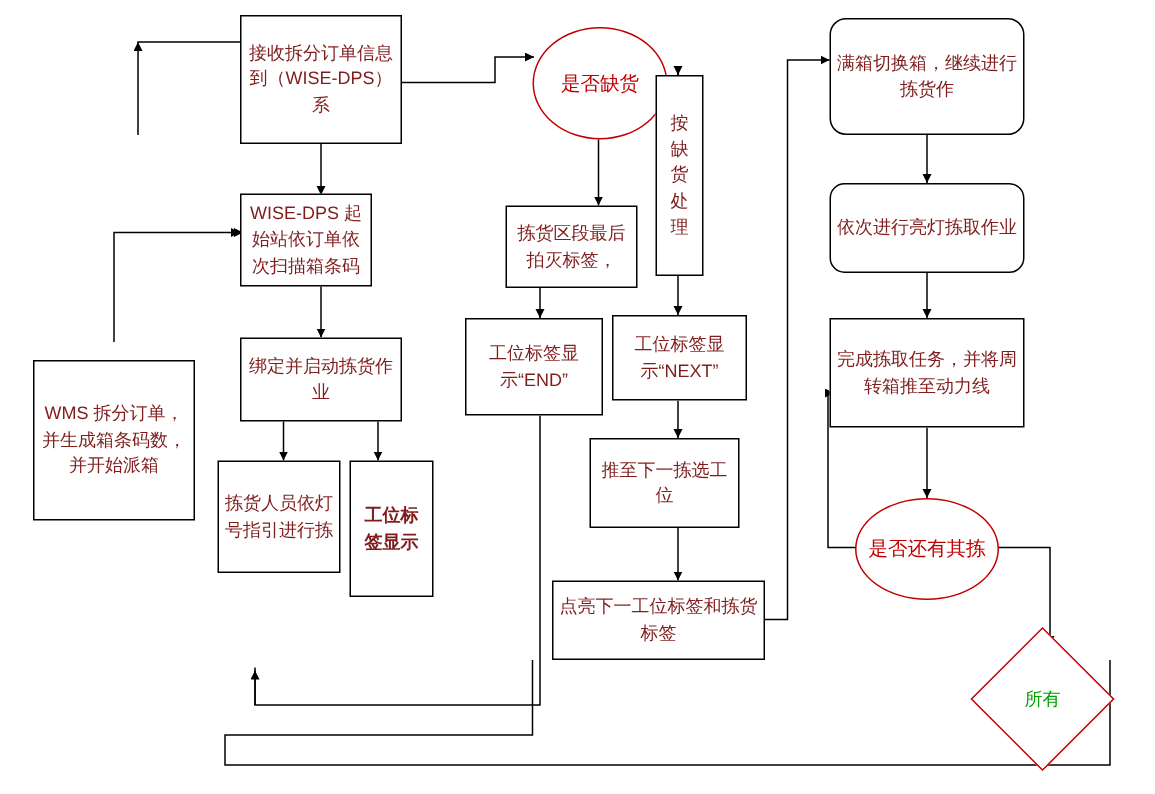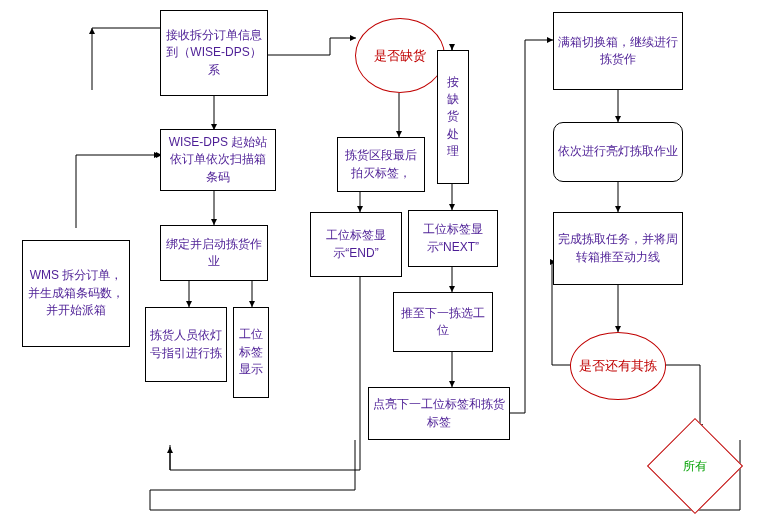--- a/index.html
+++ b/index.html
@@ -12,21 +12,21 @@
     width: 770px;
     height: 529px;
     background: #ffffff;
     font-family: "Liberation Sans", sans-serif;
     overflow: hidden;
   }
   .node {
     position: absolute;
     box-sizing: border-box;
     border: 1px solid #000000;
-    color: #4c1d95;
+    color: #7f1d1d;
     font-size: 12px;
     line-height: 1.45;
     display: flex;
     align-items: center;
     justify-content: center;
     text-align: center;
     padding: 3px 4px;
     background: #ffffff;
     white-space: pre-line;
   }
@@ -137,43 +137,43 @@
       <path d="M355,190 L355,213" stroke="none"></path>
       <path d="M330,440 L330,470" stroke="none"></path>
       <path d="M268,55 L330,55" stroke="none"></path>
     </g>
   </svg>
 
   <div class="node" style="left:22px; top:240px; width:108px; height:107px;">WMS 拆分订单，并生成箱条码数，并开始派箱</div>
 
   <div class="node" style="left:160px; top:10px; width:108px; height:86px;">接收拆分订单信息到（WISE-DPS）系</div>
 
-  <div class="node" style="left:160px; top:129px; width:116px; height:62px;">WISE-DPS 起始站依订单依次扫描箱条码</div>
+  <div class="node" style="left:160px; top:129px; width:88px; height:62px;">WISE-DPS 起始站依订单依次扫描箱条码</div>
 
   <div class="node" style="left:160px; top:225px; width:108px; height:56px;">绑定并启动拣货作业</div>
 
   <div class="node" style="left:145px; top:307px; width:82px; height:75px;">拣货人员依灯号指引进行拣</div>
 
-  <div class="node" style="left:233px; top:307px; width:36px; height:91px;">工位标签显示</div>
+  <div class="node" style="left:233px; top:307px; width:56px; height:91px;font-weight:bold;">工位标签显示</div>
 
   <div class="ellipse" style="left:355px; top:18px; width:90px; height:75px;">是否缺货</div>
 
   <div class="node" style="left:437px; top:50px; width:32px; height:134px;">按缺货处理</div>
 
   <div class="node" style="left:310px; top:212px; width:92px; height:65px;">工位标签显示“END”</div>
 
   <div class="node" style="left:337px; top:137px; width:88px; height:55px;">拣货区段最后拍灭标签，</div>
 
   <div class="node" style="left:408px; top:210px; width:90px; height:57px;">工位标签显示“NEXT”</div>
 
   <div class="node" style="left:393px; top:292px; width:100px; height:60px;">推至下一拣选工位</div>
 
   <div class="node" style="left:368px; top:387px; width:142px; height:53px;">点亮下一工位标签和拣货标签</div>
 
-  <div class="node" style="left:553px; top:12px; width:130px; height:78px;">满箱切换箱，继续进行拣货作</div>
+  <div class="node" style="left:553px; top:12px; width:130px; height:78px;border-radius:11px;">满箱切换箱，继续进行拣货作</div>
 
   <div class="node" style="left:553px; top:122px; width:130px; height:60px;border-radius:10px;">依次进行亮灯拣取作业</div>
 
   <div class="node" style="left:553px; top:212px; width:130px; height:73px;">完成拣取任务，并将周转箱推至动力线</div>
 
   <div class="ellipse" style="left:570px; top:332px; width:96px; height:68px;">是否还有其拣</div>
 
   <div class="diamond" style="left:661px; top:432px; width:68px; height:68px;"></div>
   <div class="diamond-label" style="left:661px; top:432px; width:68px; height:68px;">所有</div>
 

